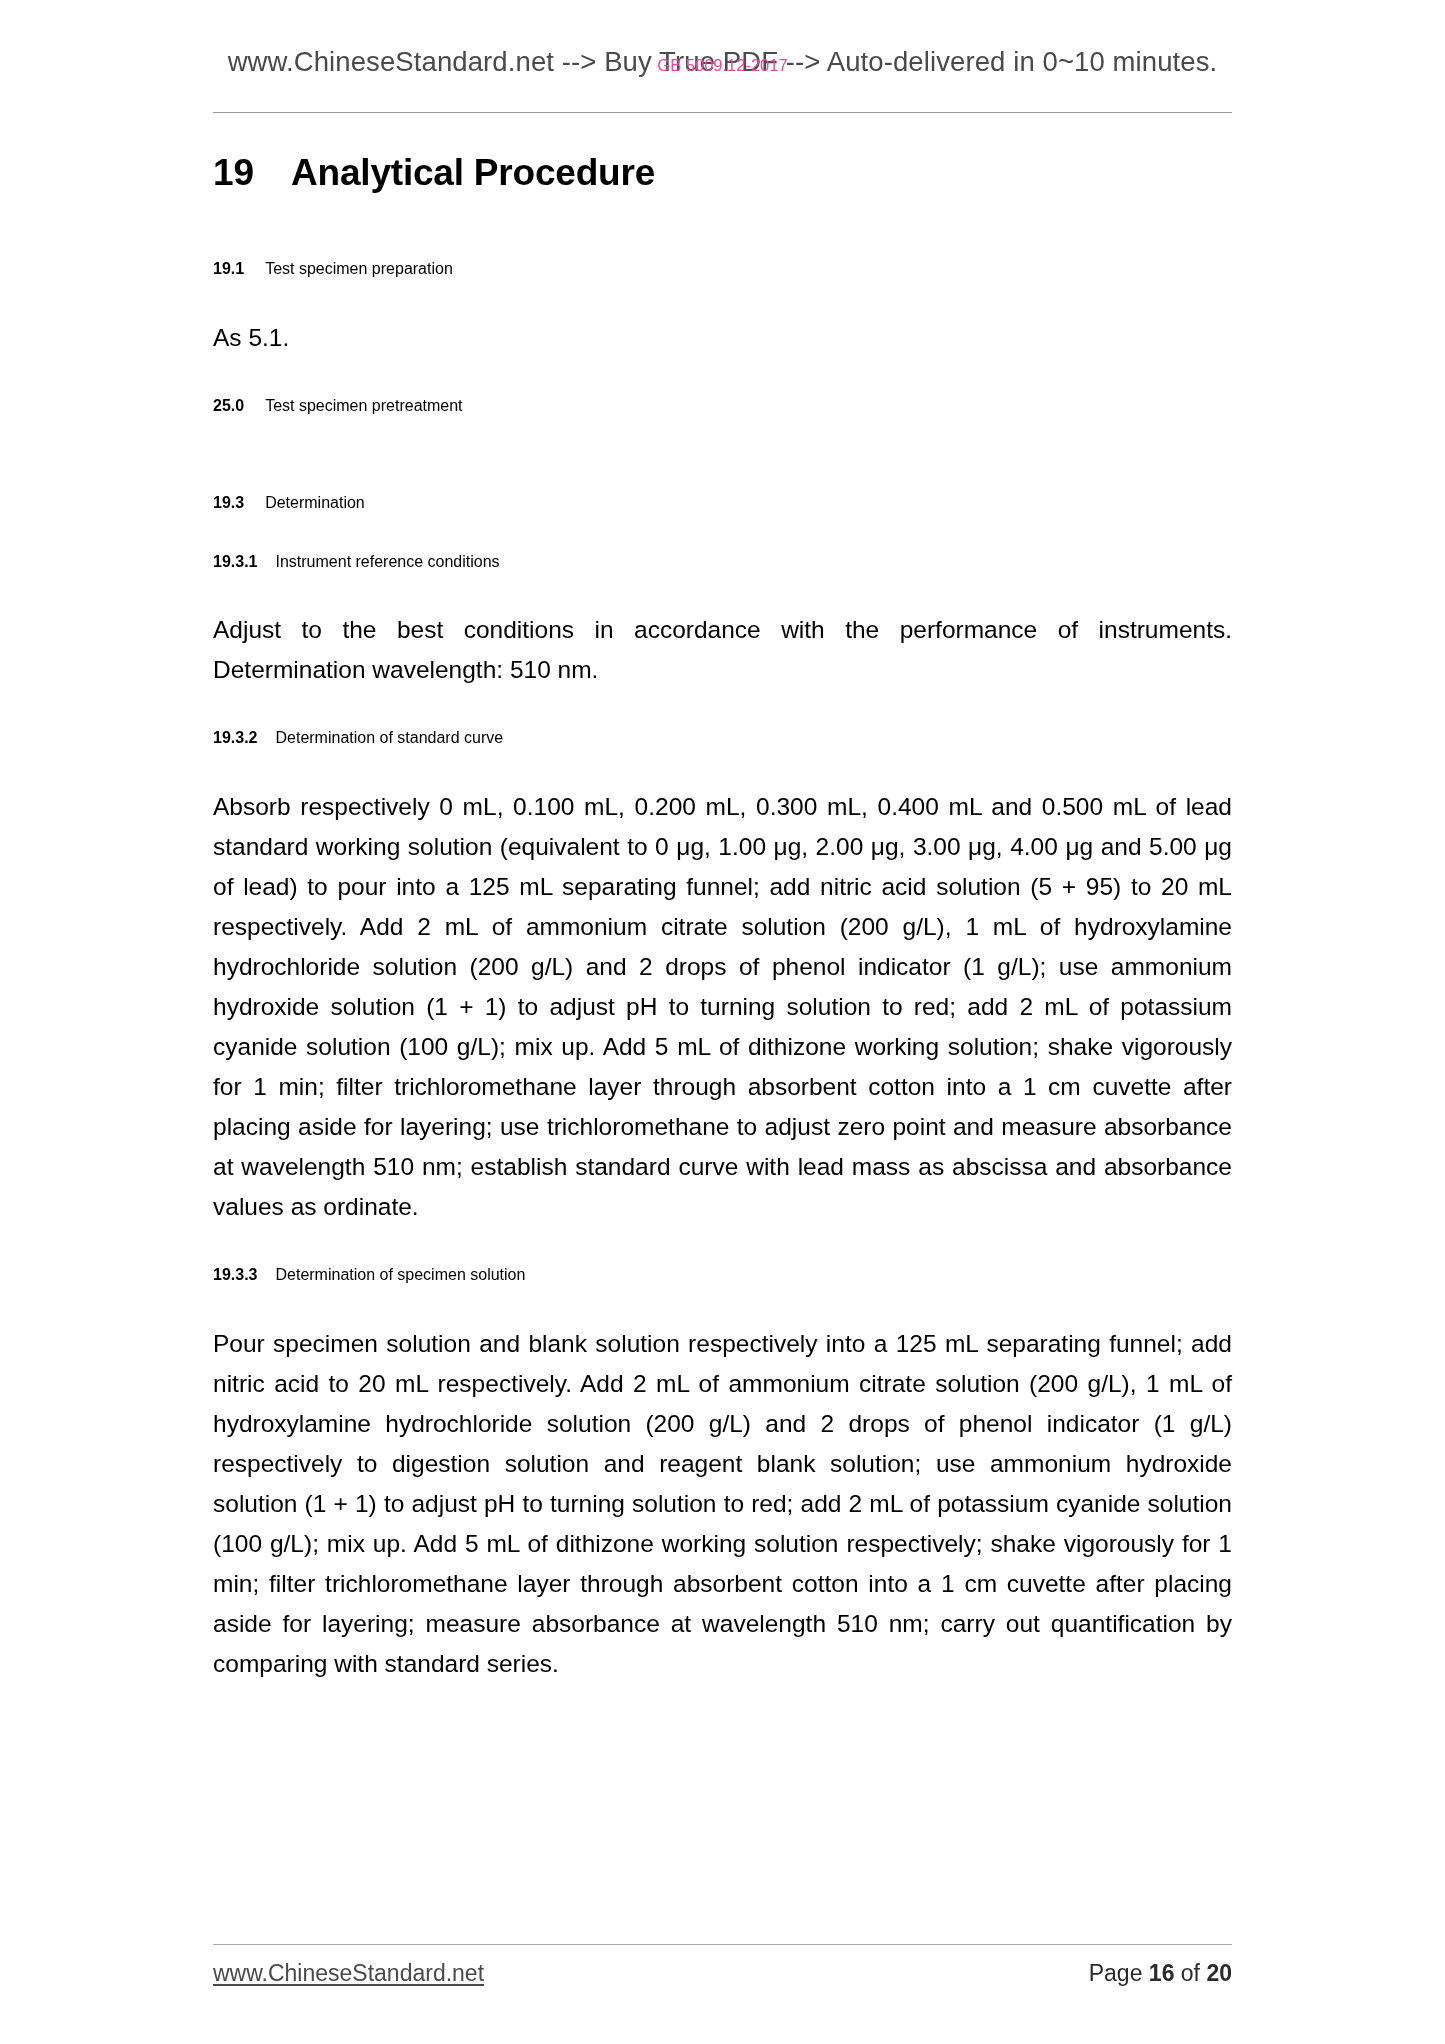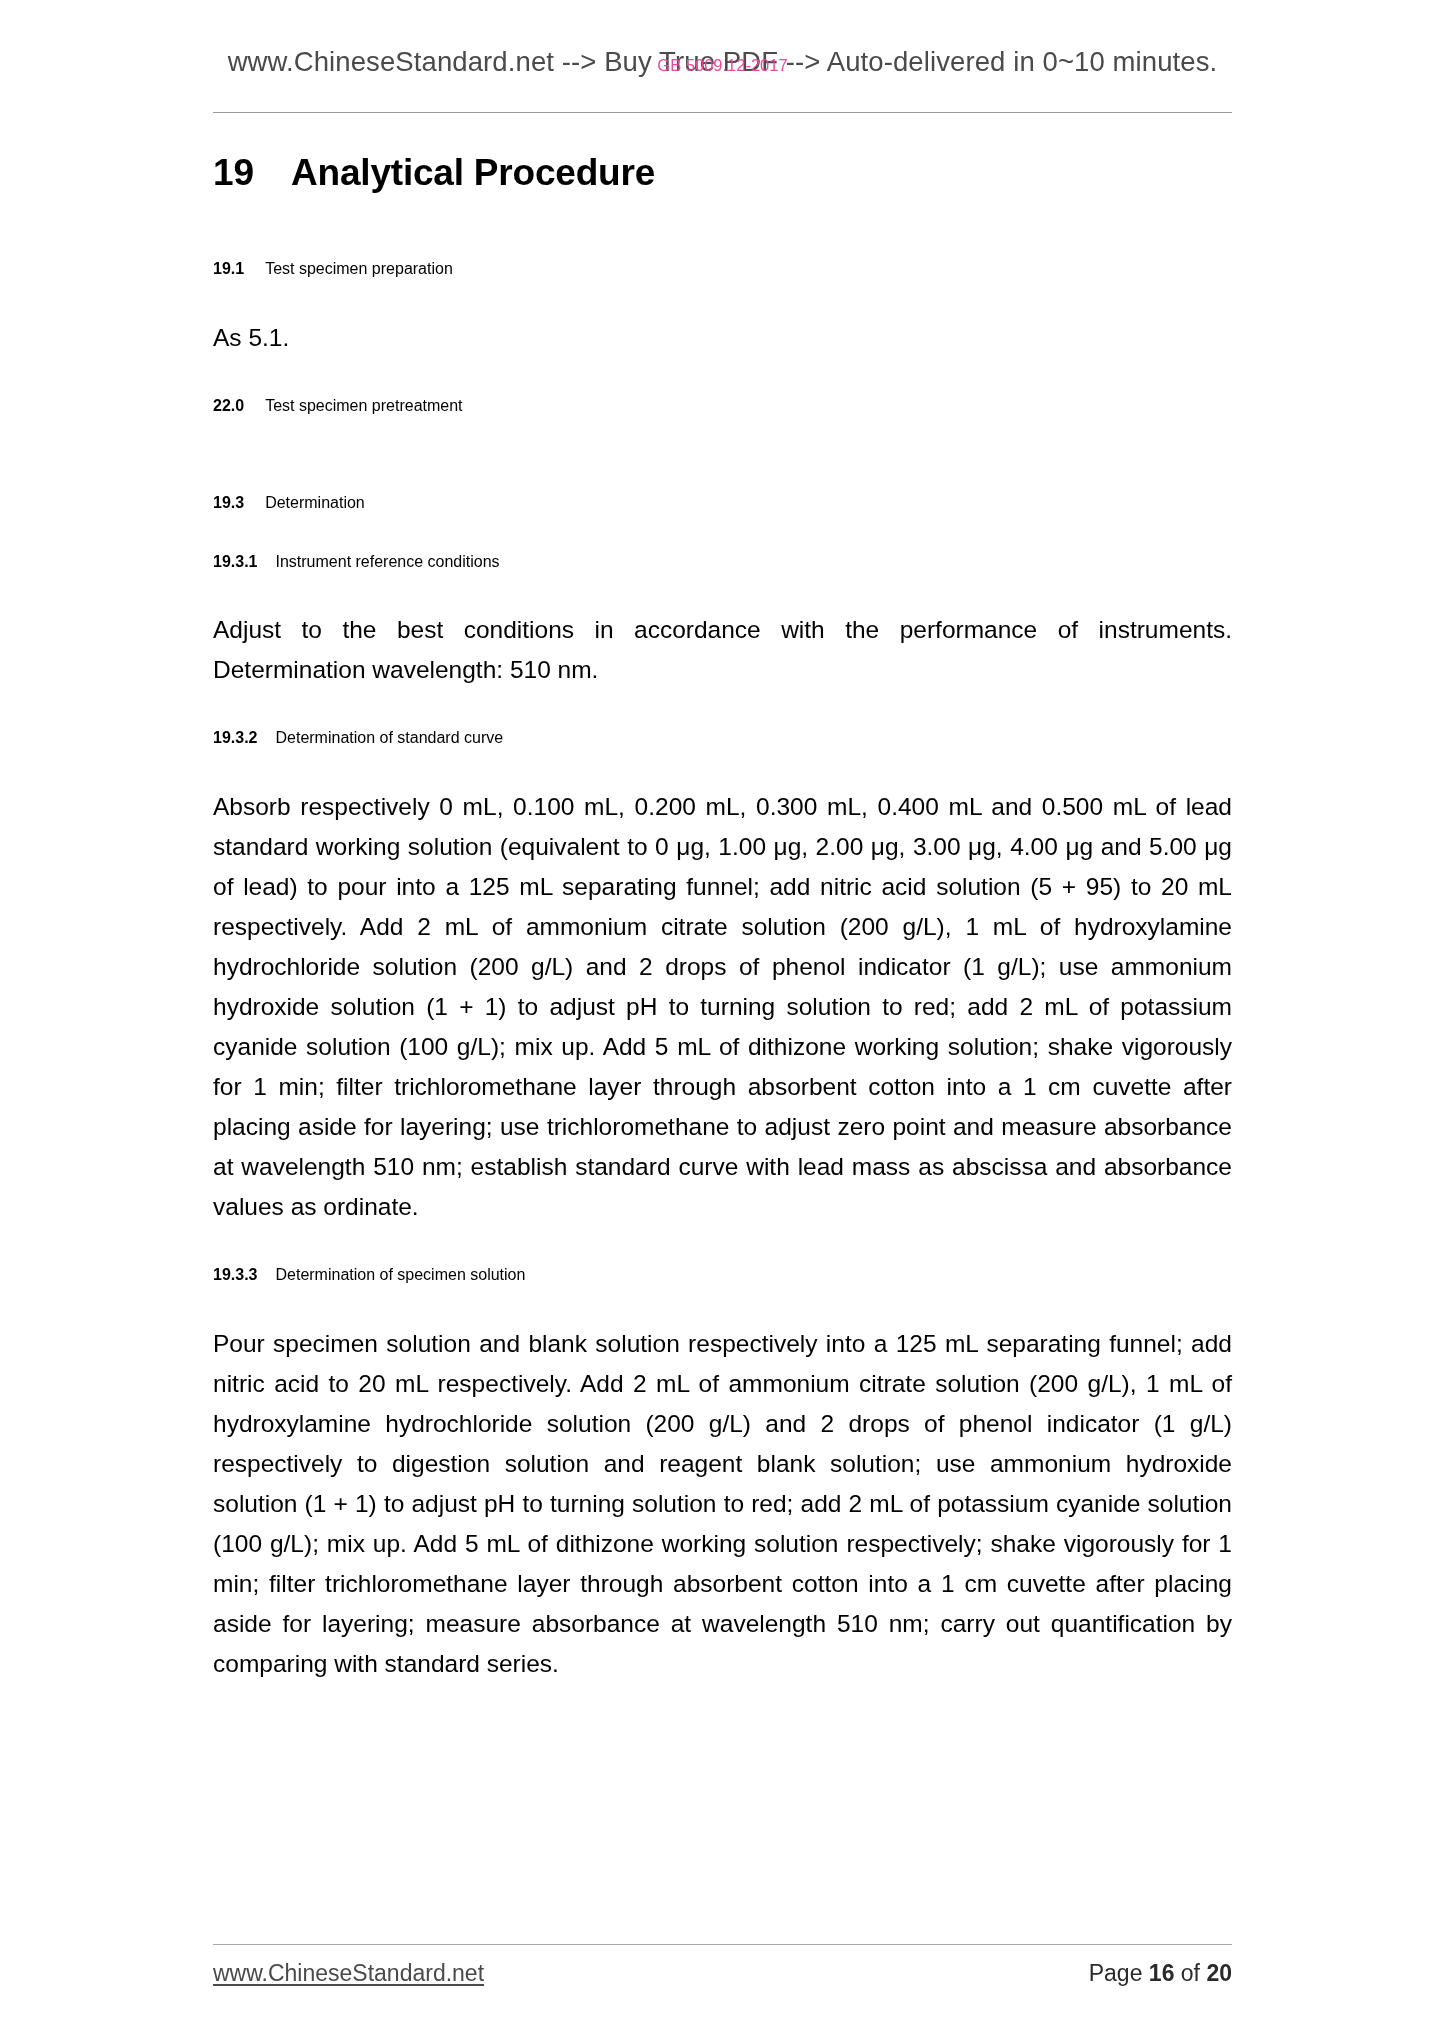--- a/index.html
+++ b/index.html
@@ -171,21 +171,21 @@
     <div class="sp-title"></div>
 
     <p class="sec-head">
       <span class="num">19.1</span><span class="gap"></span><span>Test specimen preparation</span>
     </p>
     <div class="sp-afthead"></div>
     <p class="body-text noj">As 5.1.</p>
     <div class="sp-afttext"></div>
 
     <p class="sec-head">
-      <span class="num">22.0</span><span class="gap"></span><span>Test specimen pretreatment</span>
+      <span class="num">25.0</span><span class="gap"></span><span>Test specimen pretreatment</span>
     </p>
     <div class="sp-afthead"></div>
     <div class="sp-afttext"></div>
 
     <p class="sec-head">
       <span class="num">19.3</span><span class="gap"></span><span>Determination</span>
     </p>
     <div class="sp-afttext"></div>
 
     <p class="sec-head">

